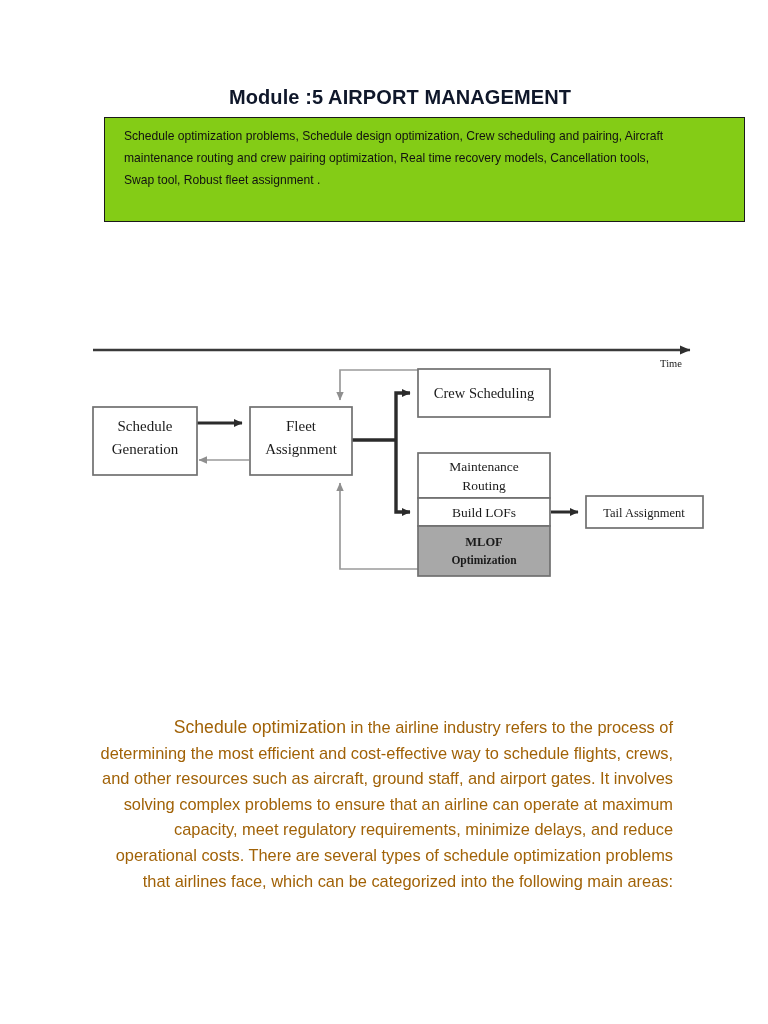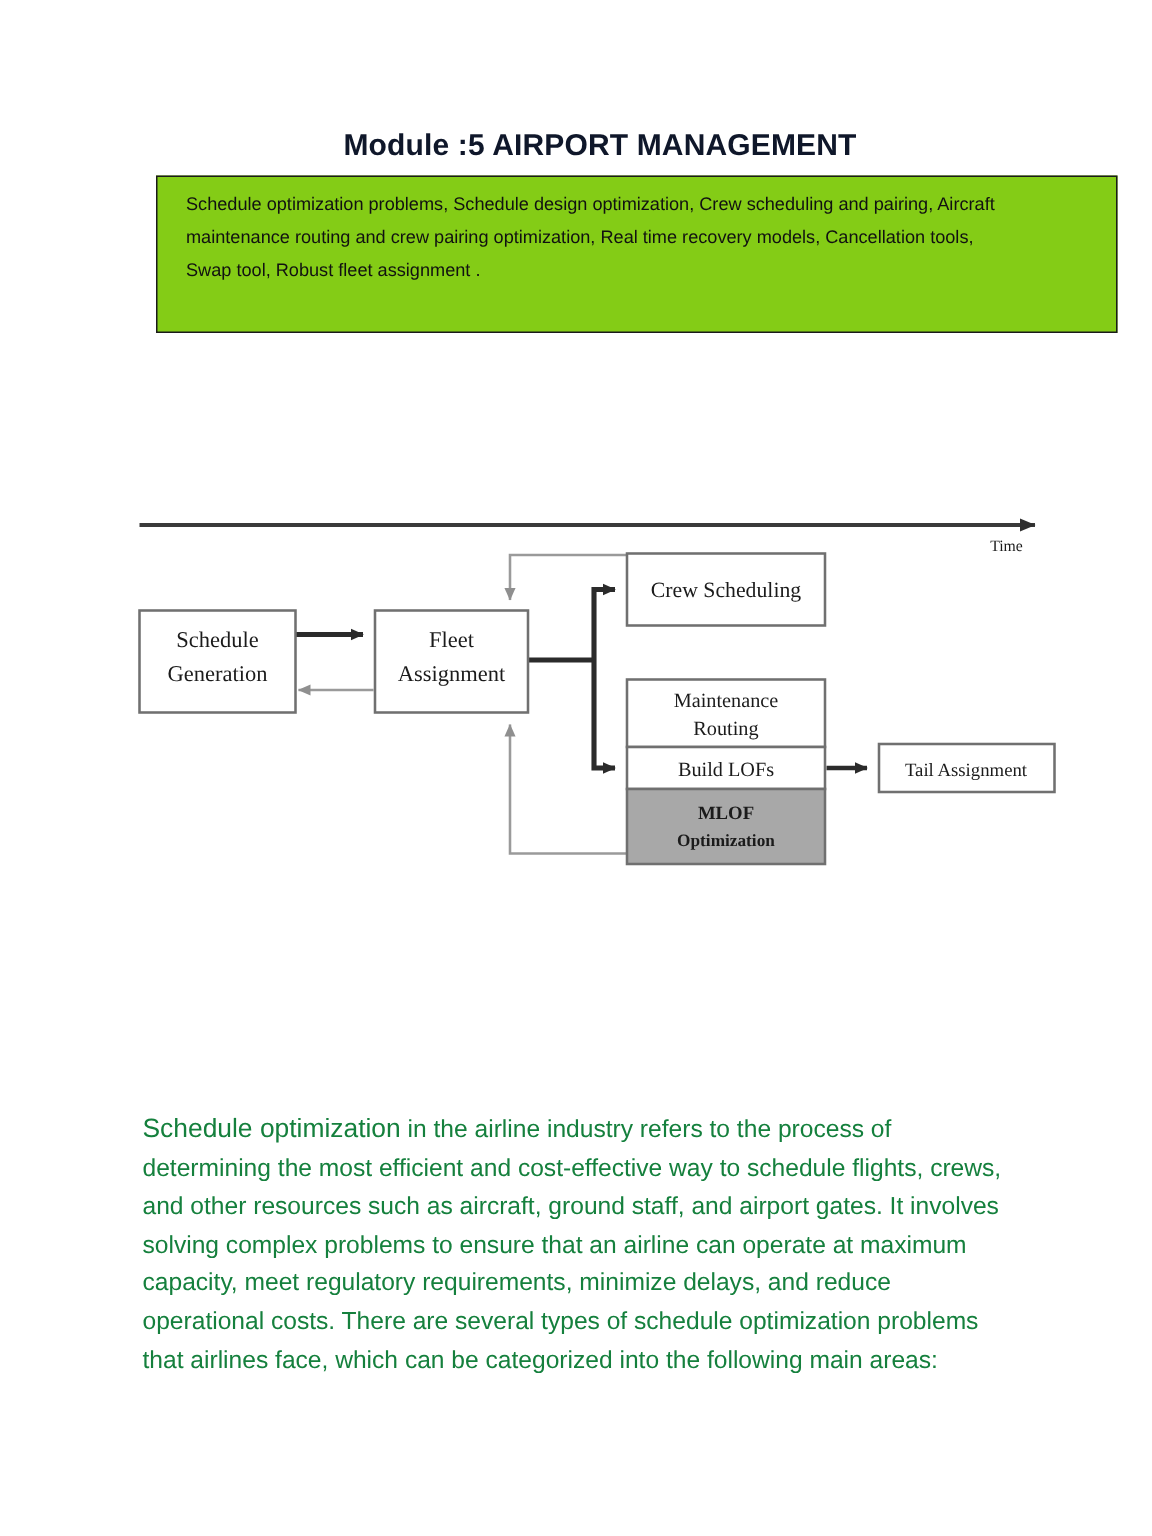--- a/index.html
+++ b/index.html
@@ -68,26 +68,26 @@
   }
   .dg-label-sm {
     font-family: "Liberation Serif", serif;
     fill: #1b1b1b;
   }
 
   
   #body-paragraph {
     position: absolute;
     left: 95px;
-    top: 740px;
+    top: 715px;
     width: 578px;
     font-size: 16.4px;
     line-height: 25.6px;
-    color: #15803d;
-    text-align: left;
+    color: #a16207;
+    text-align: right;
   }
   #body-paragraph .lead {
     font-size: 17.6px;
   }
 </style>
 </head>
 <body>
 
 <div id="page-title">Module :5 AIRPORT MANAGEMENT</div>
 

